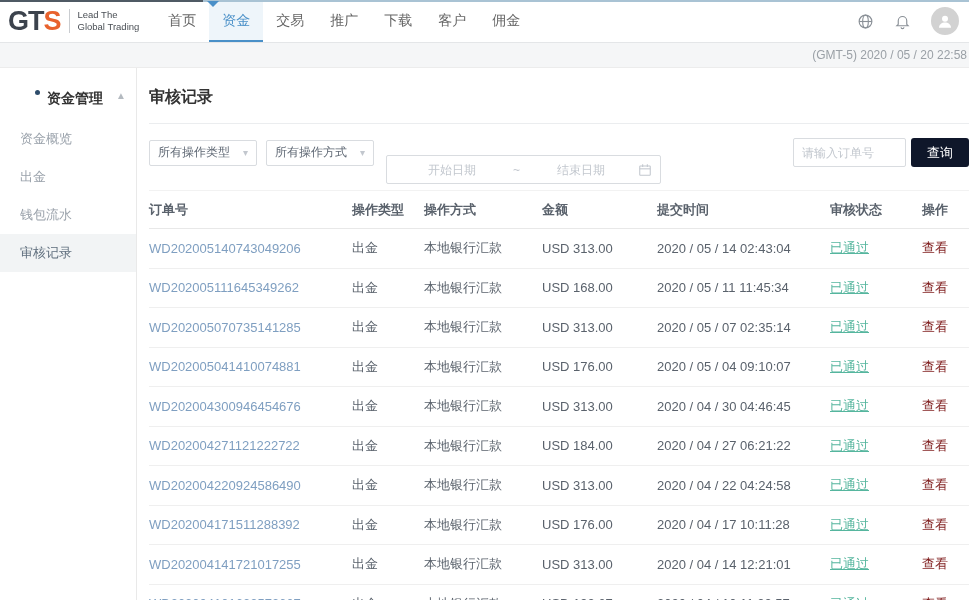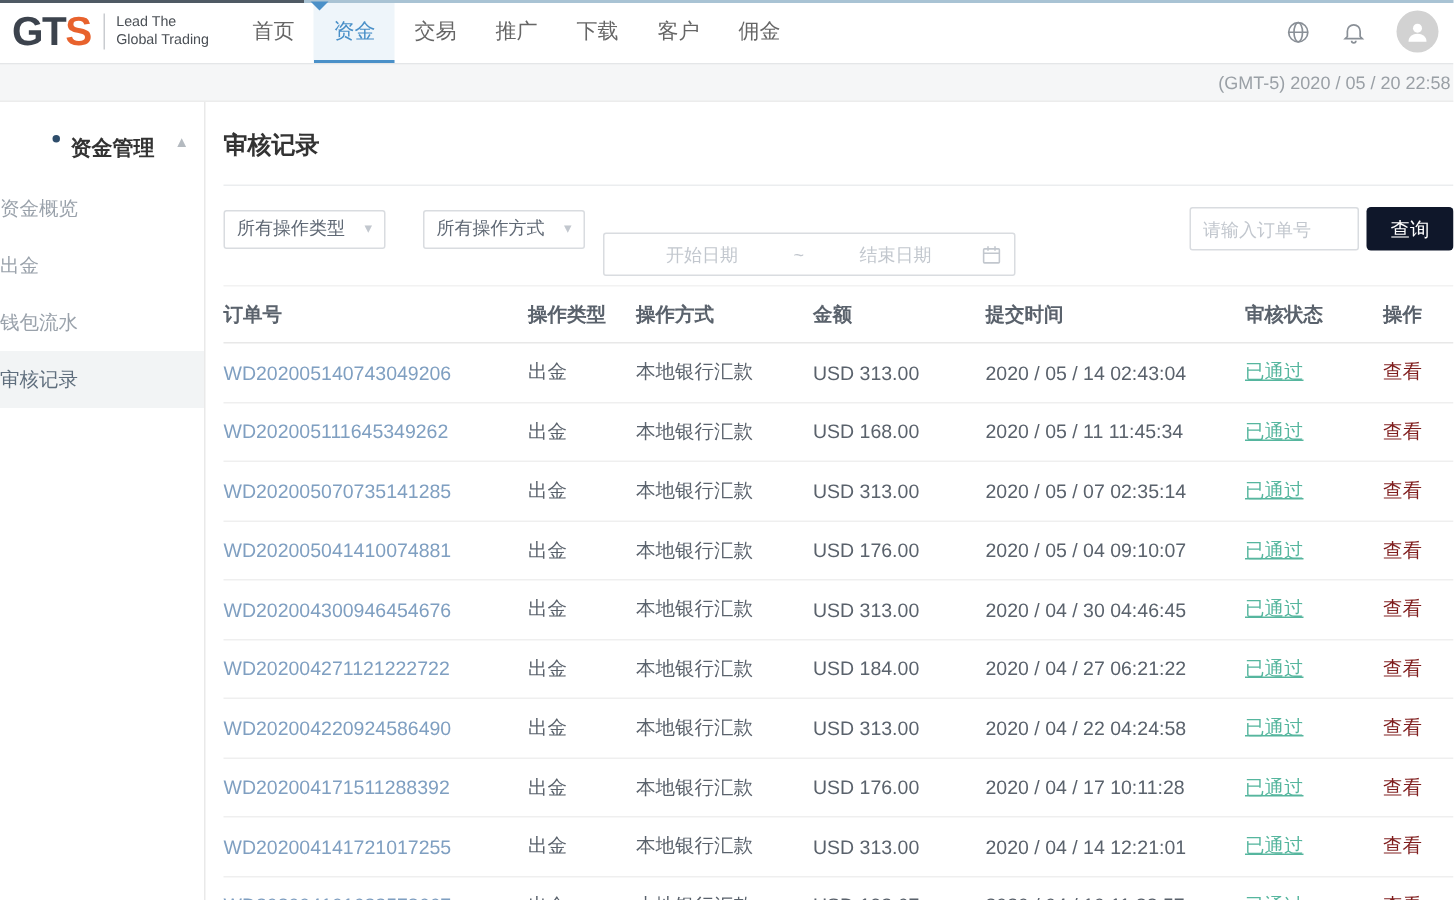--- a/index.html
+++ b/index.html
@@ -34,34 +34,34 @@
     font-size:12px; color:#9aa0a6; text-align:right; line-height:24px; padding-right:2px; }
 
   
   .content { display:flex; height:532px; }
   .sidebar { width:137px; border-right:1px solid #e9e9e9; flex-shrink:0; padding-top:14px; }
   .side-group { display:flex; align-items:flex-start; padding:8px 10px 8px 2px; height:30px;margin-left:33px; }
   .bullet { width:5px; height:5px; border-radius:50%; background:#2e4d6b; margin-right:7px; flex-shrink:0; }
   .side-group-label { font-size:14px; font-weight:700; color:#333; flex:1; }
   .chev-up { color:#b4bac0; font-size:10px; }
   .side-items { margin-top:8px; }
-  .side-item { height:38px; line-height:38px; font-size:13px;
+  .side-item { height:38px; line-height:38px; padding-left:20px; font-size:13px;
     color:#9aa2ab; cursor:pointer;font-family:Liberation Serif, serif; }
   .side-item.active { background:#f2f4f5; color:#5f6e7d; }
 
   .main { flex:1; padding:0 0 0 12px; position:relative; }
   .page-title { font-size:16px; font-weight:700; color:#333; margin:19px 0 15px 0; }
   .title-divider { height:1px; background:#ebedef; margin-right:0; }
 
   
   .filters { display:flex; align-items:center; margin-top:14px; height:29px; flex-wrap:nowrap; }
   .sel { width:108px; height:26px; border:1px solid #d9dce0; border-radius:2px;
     display:flex; align-items:center; justify-content:space-between; padding:0 8px;
     font-size:12px; color:#5f6874; cursor:pointer; background:#fff; flex-shrink:0; }
-  .sel + .sel { margin-left:25px; }
+  .sel + .sel { margin-left:9px; }
   .sel .arrow { color:#c2c7ce; font-size:10px; }
   .daterange { width:275px; height:29px; border:1px solid #d9dce0; border-radius:2px;
     display:flex; align-items:center; margin-left:12px; padding:0 8px; flex-shrink:0;margin-top:34px; }
   .daterange input { border:none; outline:none; flex:1; text-align:center; font-size:12px;
     color:#5f6874; background:transparent; min-width:0; }
   .daterange input::placeholder { color:#c2c7ce; }
   .range-sep { color:#c2c7ce; font-size:12px; padding:0 4px; }
   .cal-icon { width:14px; height:14px; color:#c2c7ce; flex-shrink:0; }
   .order-input { margin-left:auto; width:113px; height:29px; border:1px solid #d9dce0;
     border-radius:2px; padding:0 8px; font-size:12px; color:#5f6874; outline:none; flex-shrink:0; }

